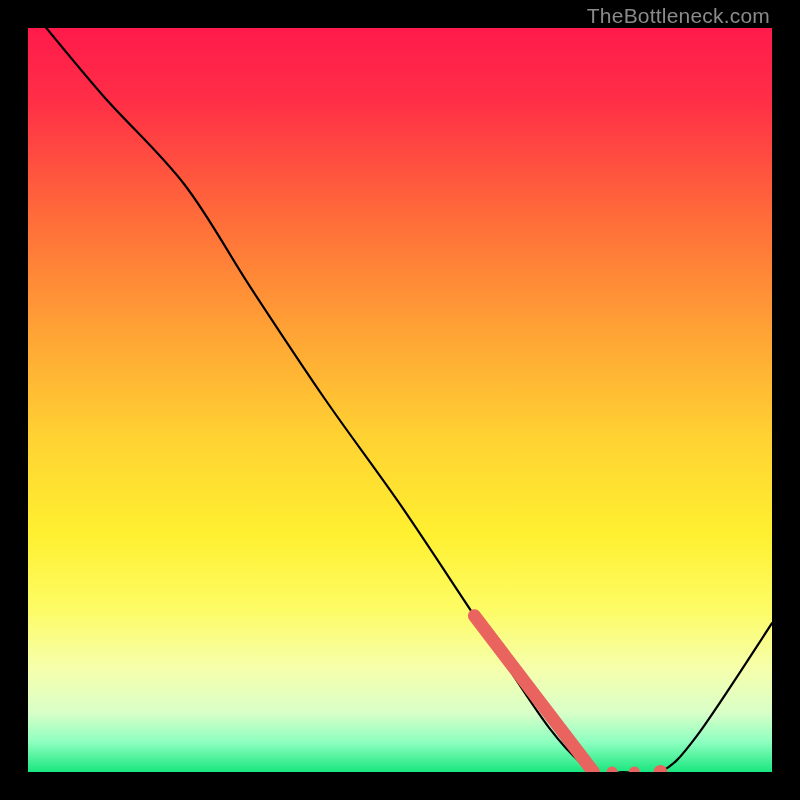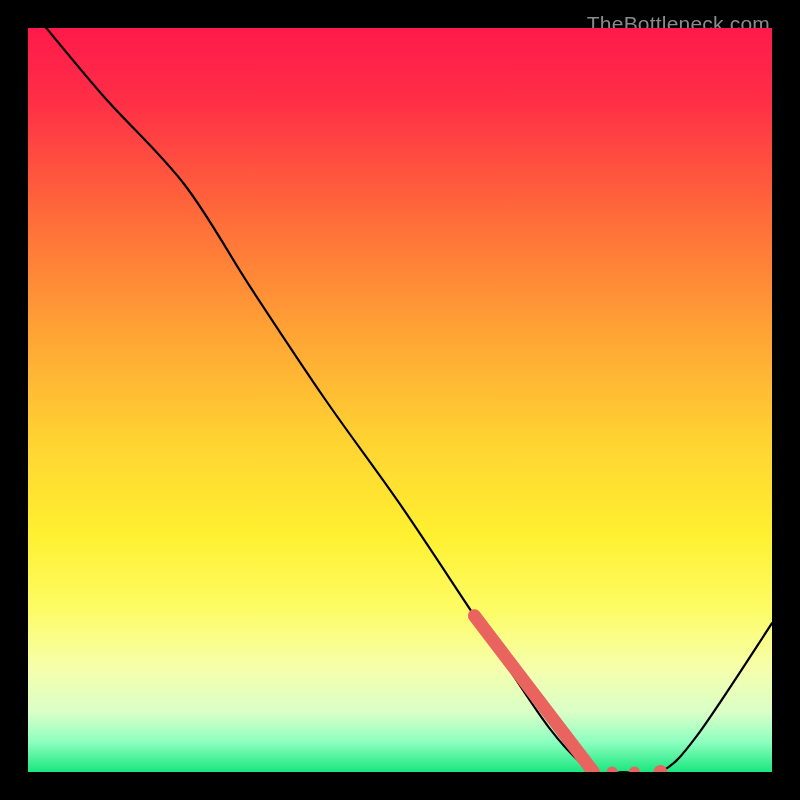--- a/index.html
+++ b/index.html
@@ -14,21 +14,21 @@
   .frame {
     position: absolute;
     left: 28px;
     top: 28px;
     width: 744px;
     height: 744px;
     background: #000;
   }
   .watermark {
     position: absolute;
-    top: 12px;
+    top: 4px;
     right: 30px;
     color: #8a8a8a;
     font-size: 21px;
     font-weight: 500;
     letter-spacing: 0.2px;
   }
   svg { display: block; }
 </style>
 </head>
 <body>

